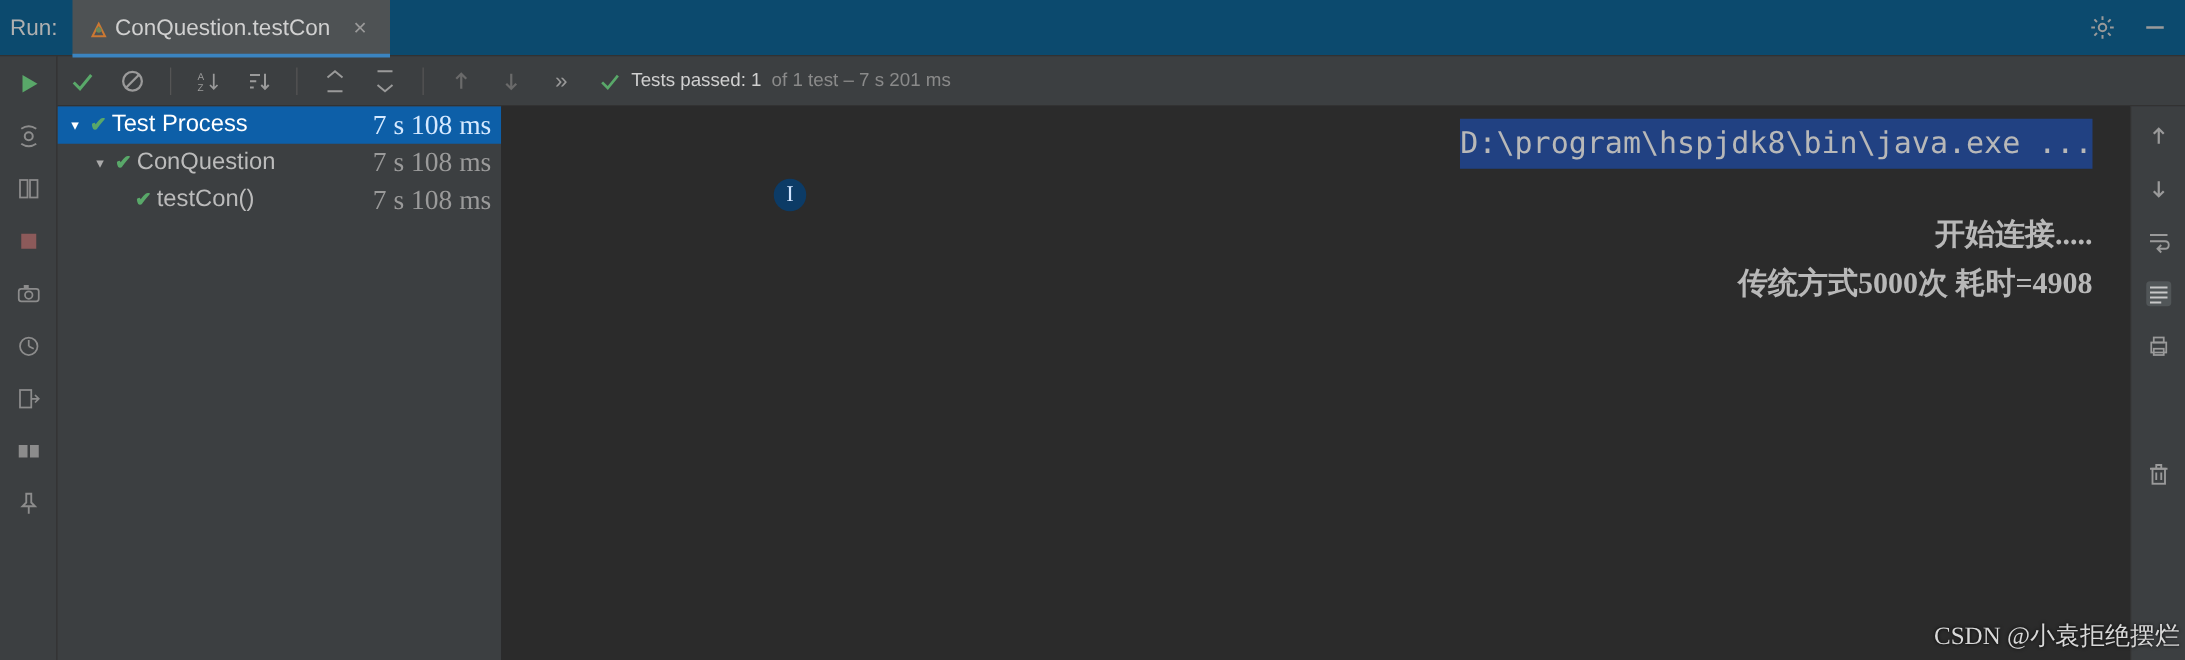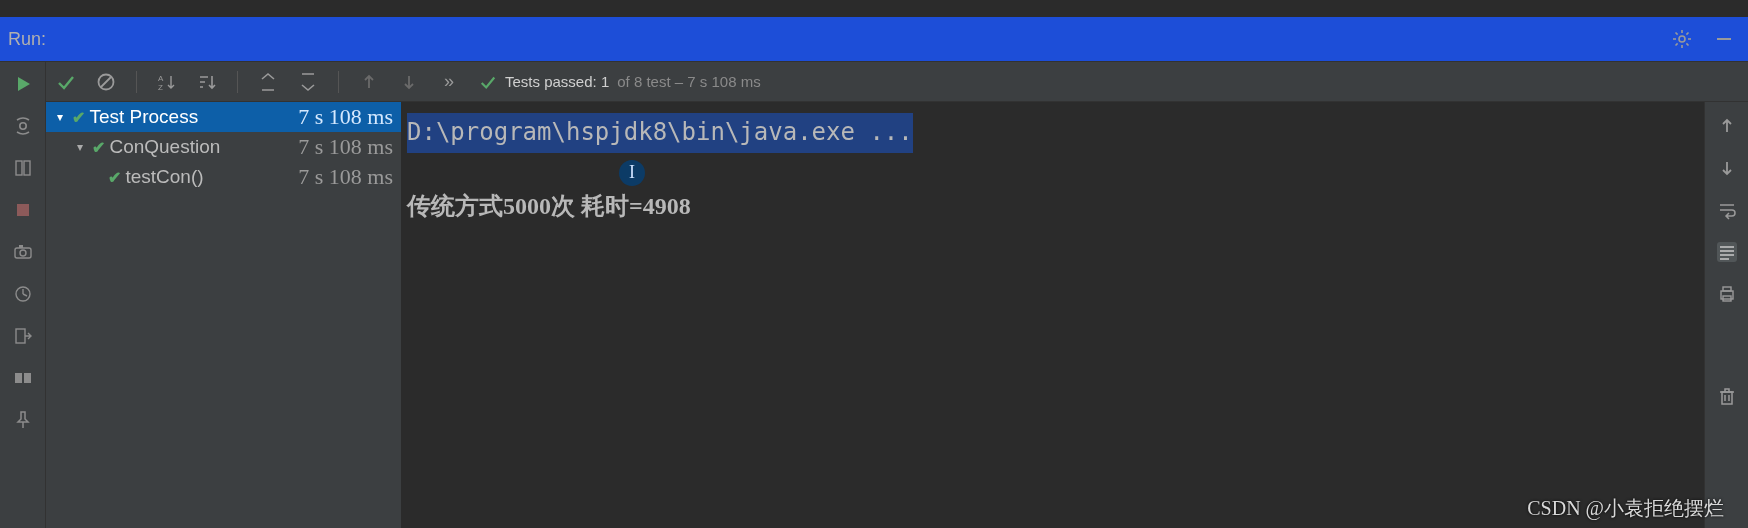--- a/index.html
+++ b/index.html
@@ -1,18 +1,18 @@
 <!DOCTYPE html>
 <html><head>
 <meta charset="utf-8">
 <style>
   * { box-sizing: border-box; margin: 0; padding: 0; }
   html, body { width: 1748px; height: 528px; font-family: "Segoe UI", Arial, sans-serif; background:#2b2b2b; color:#bbb; overflow:hidden; }
   .root { display:flex; flex-direction:column; height:100%; }
-  .tabbar { height:45px; background:#1d4ed8; display:flex; align-items:center; padding-left:8px; border-bottom:1px solid #323232;margin-top:17px; }
+  .tabbar { height:45px; background:#0c4a6e; display:flex; align-items:center; padding-left:8px; border-bottom:1px solid #323232; }
   .run-label { color:#b0b0b0; font-size:18px; margin-right:12px; }
   .tab { display:flex; align-items:center; gap:6px; padding:0 14px; height:45px; color:#d0d0d0; font-size:18px; position:relative; }
   .tab.active { background:#4e5254; }
   .tab.active::after { content:""; position:absolute; left:0; right:0; bottom:-1px; height:3px; background:#3b84c0; }
   .tab-icon-test { width:14px; height:14px; }
   .tab-close { font-size:14px; color:#9a9a9a; margin-left:8px; }
   .tabbar-right { margin-left:auto; display:flex; gap:22px; padding-right:14px; color:#9a9a9a; }
   .icon-btn { width:20px; height:20px; display:flex; align-items:center; justify-content:center; cursor:pointer; }
 
   .body { flex:1; display:flex; min-height:0; }
@@ -36,40 +36,50 @@
   .tree-row.selected { background:#0d5fa8; color:#fff; }
   .tree-time { margin-left:auto; color:#9a9a9a; font-size:22px;font-family:Liberation Serif, serif; }
   .tree-row.selected .tree-time { color:#d5e9ff; }
   .chev { width:16px; text-align:center; color:#aaa; font-size:12px; }
   .chev.selected { color:#fff; }
   .ok { color:#59a869; font-weight:bold; font-size:16px; }
   .indent1 { padding-left:26px; }
   .indent2 { padding-left:62px; }
 
   .console-wrap { flex:1; display:flex; min-width:0; }
-  .console { flex:1; background:#2b2b2b; padding:10px 8px 10px 6px; font-size:24px; line-height:1.65; overflow:auto; position:relative; }
+  .console { flex:1; background:#2b2b2b; padding:10px 30px 10px 6px; font-size:24px; line-height:1.65; overflow:auto; position:relative;text-align:right; }
   .console .hl { background:#214182; display:inline-block; color:#b8b8b8; font-family:"Consolas","Menlo",monospace; }
   .console .cn { color:#b8b8b8; font-family:"SimSun","宋体",serif; font-weight:bold; }
   .console .mono { color:#9c9c9c; font-family:"Consolas","Menlo",monospace; font-weight:bold; }
   .cursor-dot { position:absolute; width:26px; height:26px; border-radius:50%; background:#0c3b66; display:flex; align-items:center; justify-content:center; color:#cfe3ff; font-family:serif; font-size:18px; left:218px; top:58px; }
 
   .right-rail { width:44px; background:#3c3f41; display:flex; flex-direction:column; align-items:center; gap:22px; padding-top:14px; border-left:1px solid #323232; }
   .right-rail .icon-btn { color:#9a9a9a; }
   .right-rail .trash { margin-top:60px; }
 
-  .watermark { position:absolute; right:24px; bottom:6px; color:#d8d8d8; font-size:20px; font-family:"SimSun",serif; text-shadow:0 0 3px #000; pointer-events:none; }
+  .watermark { position:absolute; right:4px; bottom:6px; color:#d8d8d8; font-size:20px; font-family:"SimSun",serif; text-shadow:0 0 3px #000; pointer-events:none; }
 
   svg { width:100%; height:100%; }
 </style>
 </head>
 <body>
 
 <div class="root">
   <div class="tabbar">
     <span class="run-label">Run:</span>
+    <div class="tab active">
+      <span class="tab-icon-test">
+        <svg viewBox="0 0 14 14">
+            <path d="M2 12 L7 2 L12 12 Z" fill="none" stroke="#cc7832" stroke-width="1.6"></path>
+            <circle cx="7" cy="7" r="2.2" fill="#6a8759"></circle>
+          </svg>
+      </span>
+      <span>ConQuestion.testCon</span>
+      <span class="tab-close icon-btn">✕</span>
+    </div>
     <div class="tabbar-right">
       <span class="icon-btn">
         <svg viewBox="0 0 20 20">
             <circle cx="10" cy="10" r="3" fill="none" stroke="#9a9a9a" stroke-width="1.6"></circle>
             <g stroke="#9a9a9a" stroke-width="1.6">
               <line x1="10" y1="1" x2="10" y2="4"></line>
               <line x1="10" y1="16" x2="10" y2="19"></line>
               <line x1="1" y1="10" x2="4" y2="10"></line>
               <line x1="16" y1="10" x2="19" y2="10"></line>
               <line x1="3.5" y1="3.5" x2="5.6" y2="5.6"></line>
@@ -193,21 +203,21 @@
             </svg>
         </span>
         <span class="icon-btn" style="font-size:18px;color:#9a9a9a;">»</span>
         <div class="test-summary">
           <span style="display:inline-flex;width:18px;height:18px;">
             <svg viewBox="0 0 20 20">
                 <path d="M3 11 L8 16 L17 5" fill="none" stroke="#59a869" stroke-width="2.4"></path>
               </svg>
           </span>
           <span class="passed-count"><span>Tests passed:</span> <span>1</span></span>
-          <span class="test-rest">of 8 test – 7 s 108 ms</span>
+          <span class="test-rest">of 1 test – 7 s 201 ms</span>
         </div>
       </div>
 
       <div class="content">
         <div class="tree">
           <div class="tree-row selected">
             <span class="chev selected">▾</span>
             <span class="ok">✔</span>
             <span>Test Process</span>
             <span class="tree-time">7 s 108 ms</span>
@@ -225,20 +235,21 @@
           </div>
         </div>
 
         <div class="console-wrap">
           <div class="console">
             <div><span class="hl">D:\program\hspjdk8\bin\java.exe ...</span></div>
             <div class="cursor-dot">
                 <span>I</span>
               </div>
             <div style="height:34px;"></div>
+            <div class="cn">开始连接.....</div>
             <div class="cn">传统方式5000次 耗时=4908</div>
             <div style="height:70px;"></div>
           </div>
 
           <div class="right-rail">
             <span class="icon-btn">
               <svg viewBox="0 0 20 20">
                   <path d="M10 16 L10 4 M6 8 L10 4 L14 8" fill="none" stroke="#9a9a9a" stroke-width="1.8"></path>
                 </svg>
             </span>

